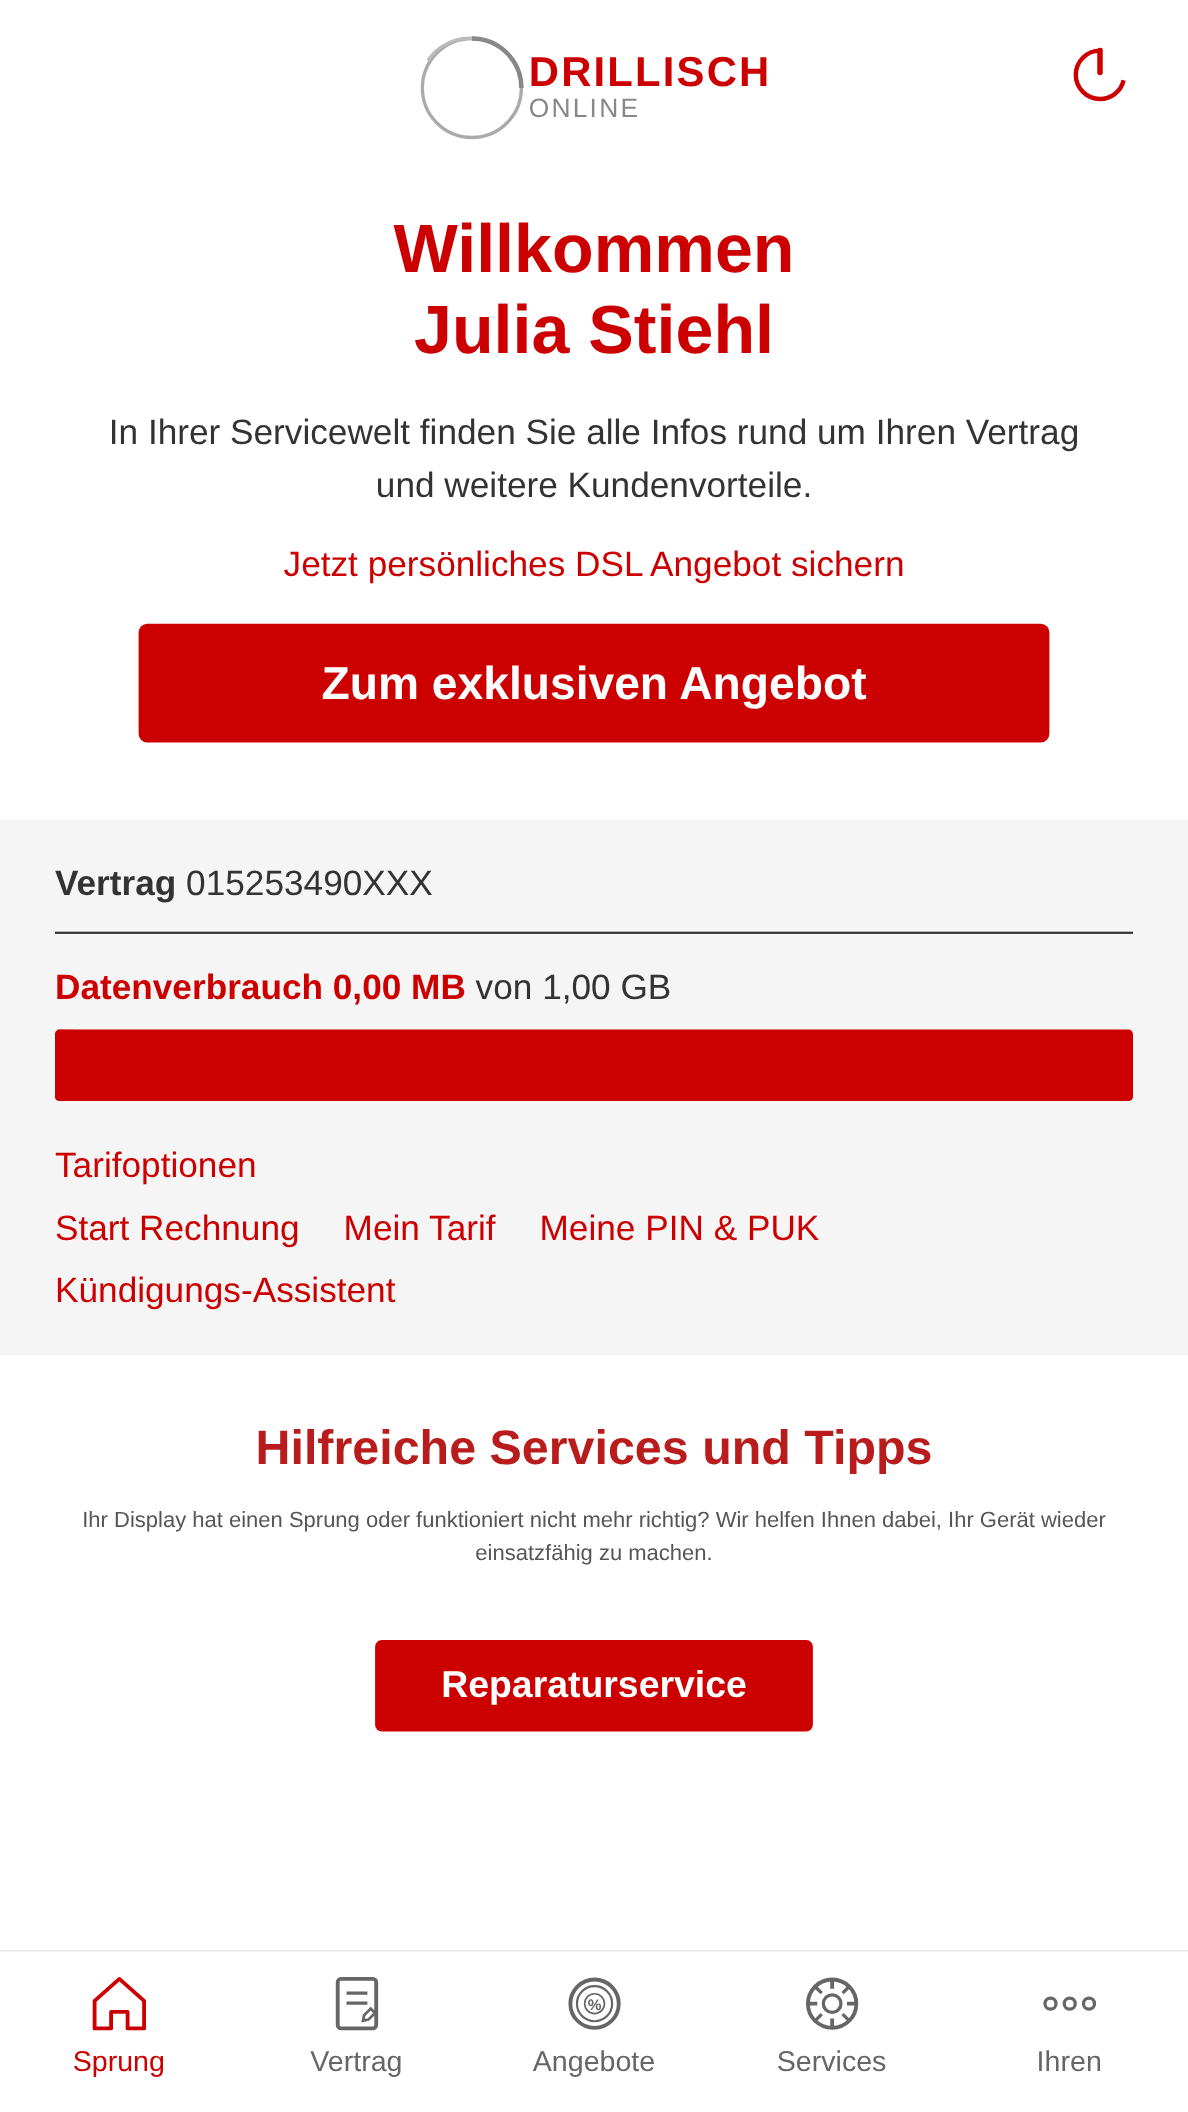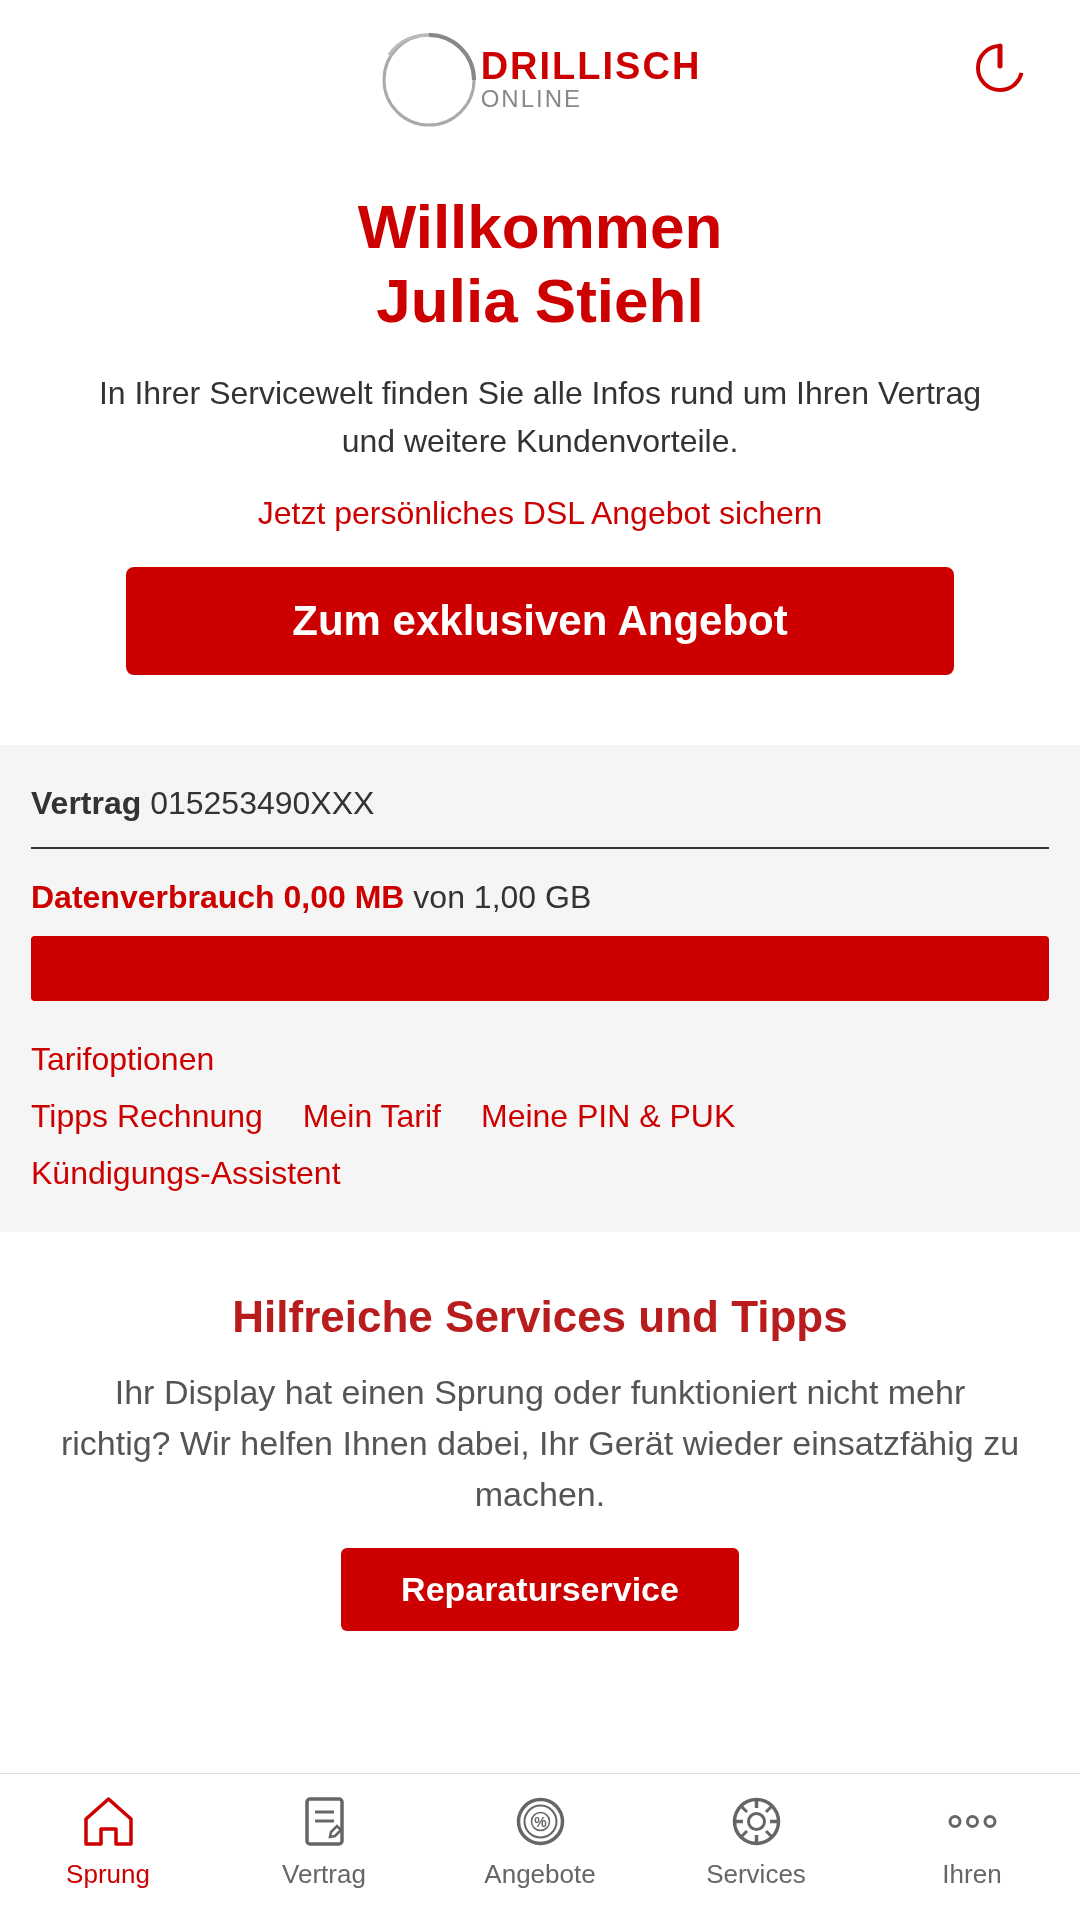--- a/index.html
+++ b/index.html
@@ -101,21 +101,21 @@
       border-radius: 8px;
       border: none;
       cursor: pointer;
       width: 90%;
     }
 
     
     .contract-section {
       background: #f5f5f5;
       margin: 40px 0 0;
-      padding: 40px 31px;
+      padding: 40px 50px;
     }
     .contract-number {
       font-size: 32px;
       color: #333333;
       margin-bottom: 25px;
     }
     .contract-number strong {
       font-weight: 900;
     }
     .divider {
@@ -169,24 +169,24 @@
       padding: 60px 60px 40px;
       text-align: center;
     }
     .services-title {
       font-size: 44px;
       font-weight: 700;
       color: #b91c1c;
       margin-bottom: 25px;
     }
     .services-desc {
-      font-size: 34px;
+      font-size: 20px;
       color: #555555;
       line-height: 1.5;
-      margin-bottom: 28px;
+      margin-bottom: 64px;
     }
     .repair-button {
       display: inline-block;
       background: #cc0000;
       color: #ffffff;
       font-size: 34px;
       font-weight: 700;
       padding: 22px 60px;
       border-radius: 6px;
       border: none;
@@ -275,21 +275,21 @@
     <span class="highlight">Datenverbrauch 0,00 MB</span>
     <span class="normal"> </span>
     <span class="normal">von 1,00 GB</span>
   </p>
   <div class="progress-bar-container">
     <div class="progress-bar-fill" style="width: 2%;"></div>
   </div>
   <div class="contract-links">
     <a class="contract-link">Tarifoptionen</a>
     <div class="contract-links-row">
-      <a class="contract-link">Tipps Rechnung</a>
+      <a class="contract-link">Start Rechnung</a>
       <a class="contract-link">Mein Tarif</a>
       <a class="contract-link">Meine PIN &amp; PUK</a>
     </div>
     <a class="contract-link">Kündigungs-Assistent</a>
   </div>
 </div>
 
 <div class="services-section">
   <h2 class="services-title">Hilfreiche Services und Tipps</h2>
   <p class="services-desc">Ihr Display hat einen Sprung oder funktioniert nicht mehr richtig? Wir helfen Ihnen dabei, Ihr Gerät wieder einsatzfähig zu machen.</p>

